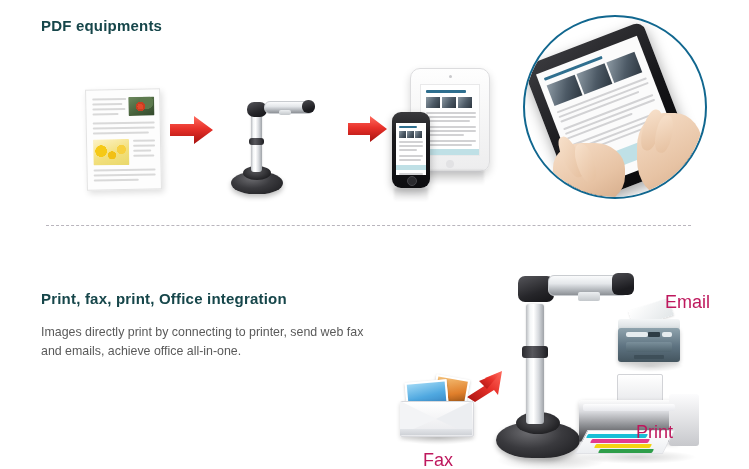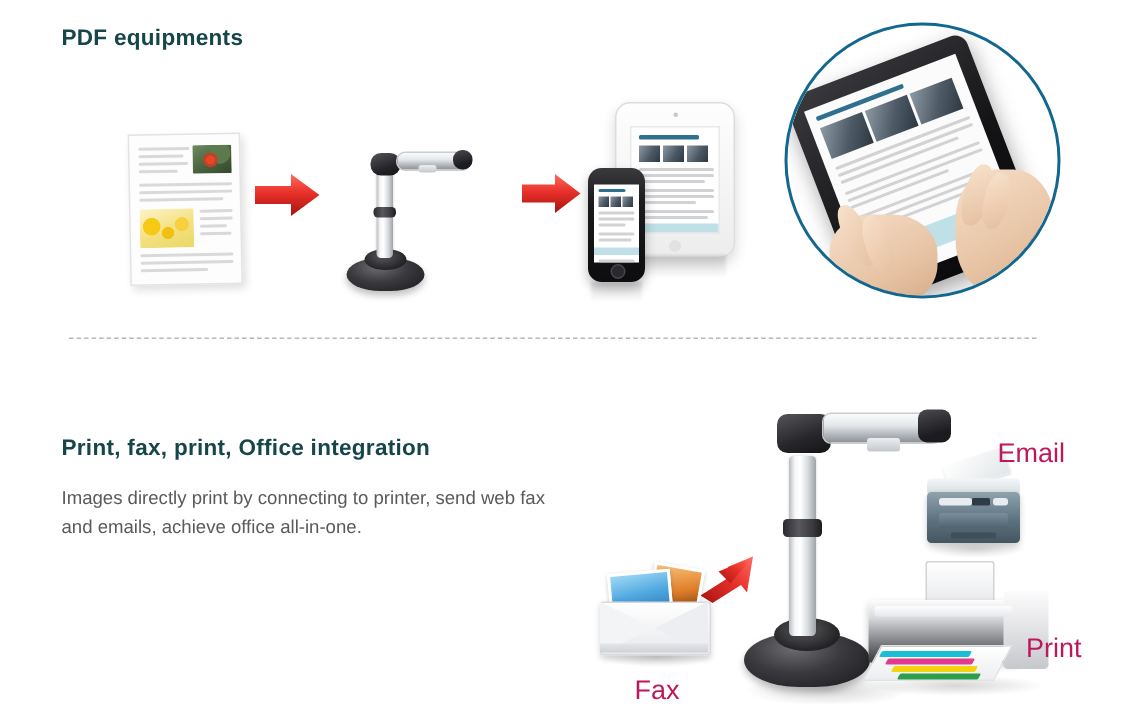--- a/index.html
+++ b/index.html
@@ -435,16 +435,16 @@
       <div class="pr-tray" style="left:44px;top:0px;width:44px;height:30px;"></div>
       <div class="pr-body" style="left:6px;top:26px;width:100px;height:42px;"></div>
       <div class="pr-side" style="left:96px;top:20px;width:30px;height:52px;"></div>
       <div class="abs" style="left:10px;top:30px;width:92px;height:7px;border-radius:2px;background:linear-gradient(180deg,#fdfdfe,#e7e8ec);"></div>
       <div class="abs" style="left:8px;top:56px;width:86px;height:22px;background:linear-gradient(180deg,#ffffff,#eceef1);transform:skewX(-28deg);border:1px solid #e1e2e6;"></div>
       <div class="ink" style="left:14px;top:60px;width:60px;background:#19bfd6;"></div>
       <div class="ink" style="left:18px;top:65px;width:58px;background:#e23a8f;"></div>
       <div class="ink" style="left:22px;top:70px;width:56px;background:#f4d311;"></div>
       <div class="ink" style="left:26px;top:75px;width:54px;background:#2f9e4a;"></div>
     </div>
-    <div class="caption" style="left:636px;top:196px;margin-left:48px;">Print</div>
+    <div class="caption" style="left:636px;top:196px;">Print</div>
 
   </div>
 </div>
 
 </body></html>

